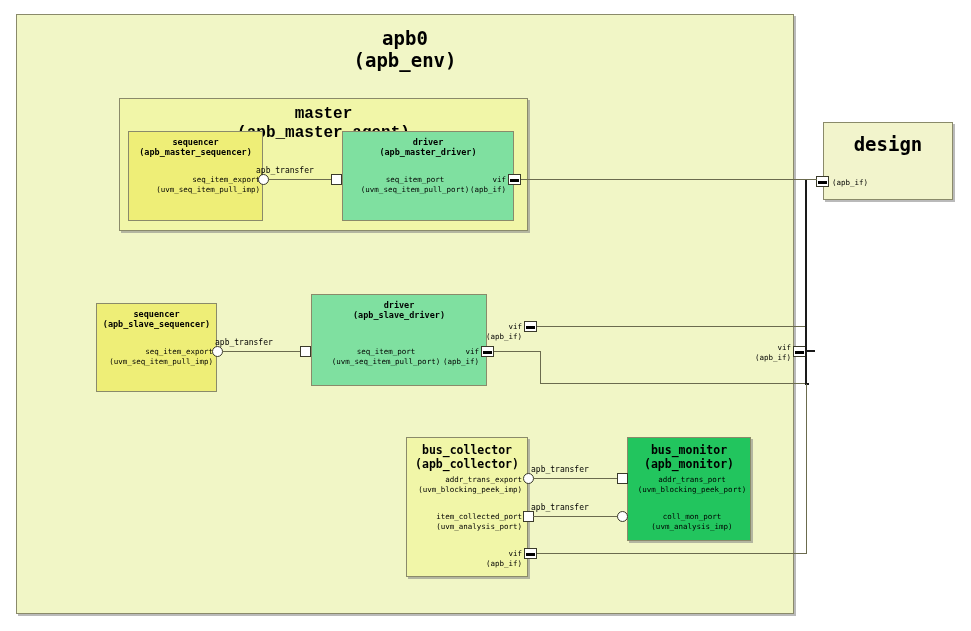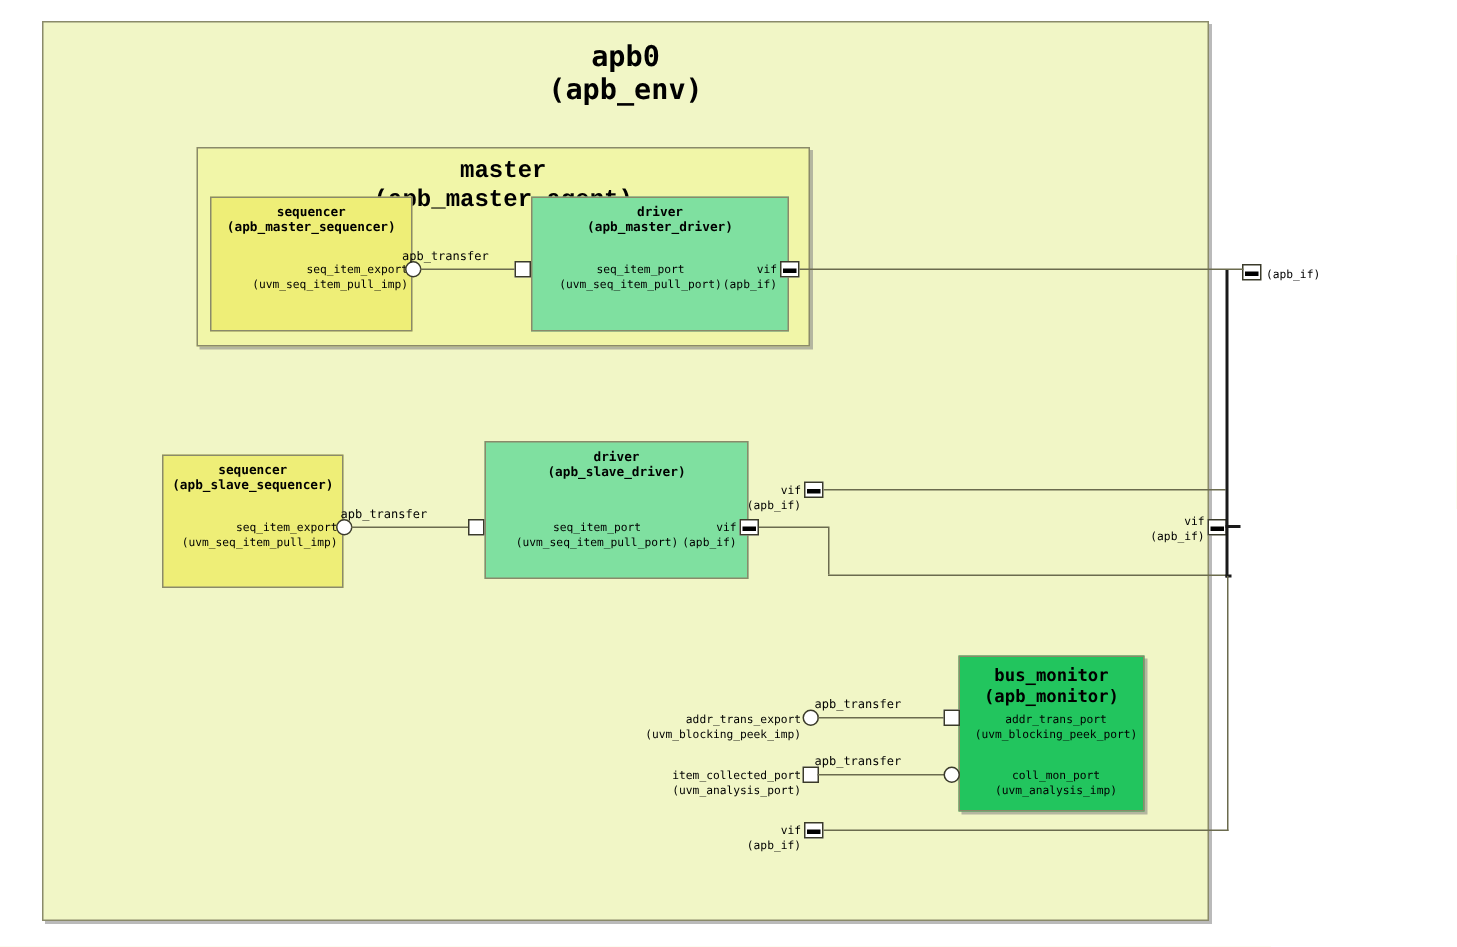--- a/index.html
+++ b/index.html
@@ -1,19 +1,19 @@
 <!DOCTYPE html>
 <html><head>
 <meta charset="utf-8">
 <style>
   html,body{margin:0;padding:0;background:#ffffff;}
   body{width:971px;height:631px;position:relative;overflow:hidden;
        font-family:"DejaVu Sans Mono","Liberation Mono",monospace;}
 
-  .canvas{position:absolute;left:12px;top:0;width:844px;height:631px;}
+  .canvas{position:absolute;left:0;top:0;width:844px;height:631px;}
 
   
   .box{position:absolute;box-sizing:border-box;border:1px solid #8a8a6a;}
   .shadow{box-shadow:2px 2px 0 0 rgba(130,130,130,.55);}
 
   .env      {background:#f1f6c6;}
   .agent    {background:#f1f6a8;}
   .seqbox   {background:#eeee77;}
   .drvbox   {background:#7fe0a0;}
   .monbox   {background:#22c55e;}
@@ -56,20 +56,23 @@
 </head>
 <body>
 
 <div class="canvas">
 
   <div class="box env shadow" style="left:16px;top:14px;width:778px;height:600px;">
     <div class="title t-env">apb0
 (apb_env)</div>
   </div>
 
+  <div class="box designbox shadow" style="left:823px;top:122px;width:130px;height:78px;">
+    <div class="title t-design">design</div>
+  </div>
   <div class="port-if" style="left:816px;top:176px;"></div>
   <div class="plabel l" style="left:832px;top:178px;">(apb_if)</div>
 
   <div class="box agent shadow" style="left:119px;top:98px;width:409px;height:133px;">
     <div class="title t-agent">master
 (apb_master_agent)</div>
   </div>
 
   <div class="box seqbox" style="left:128px;top:131px;width:135px;height:90px;">
     <div class="title t-sub">sequencer
@@ -129,20 +132,24 @@
   <div class="wire h" style="left:540px;top:383px;width:266px;"></div>
 
   <div class="plabel r" style="left:715px;top:343px;width:76px;">vif
 (apb_if)</div>
   <div class="port-if" style="left:793px;top:346px;"></div>
 
   <div class="bus v" style="left:805px;top:180px;height:205px;"></div>
   <div class="bus h" style="left:805px;top:350px;width:10px;"></div>
   <div class="bus h" style="left:805px;top:383px;width:4px;"></div>
 
+  <div class="box agent shadow" style="left:406px;top:437px;width:122px;height:140px;">
+    <div class="title t-mon">bus_collector
+(apb_collector)</div>
+  </div>
 
   <div class="plabel r" style="left:408px;top:475px;width:114px;">addr_trans_export
 (uvm_blocking_peek_imp)</div>
   <div class="port-ci" style="left:523px;top:473px;"></div>
 
   <div class="plabel r" style="left:408px;top:512px;width:114px;">item_collected_port
 (uvm_analysis_port)</div>
   <div class="port-sq" style="left:523px;top:511px;"></div>
 
   <div class="plabel r" style="left:444px;top:549px;width:78px;">vif

